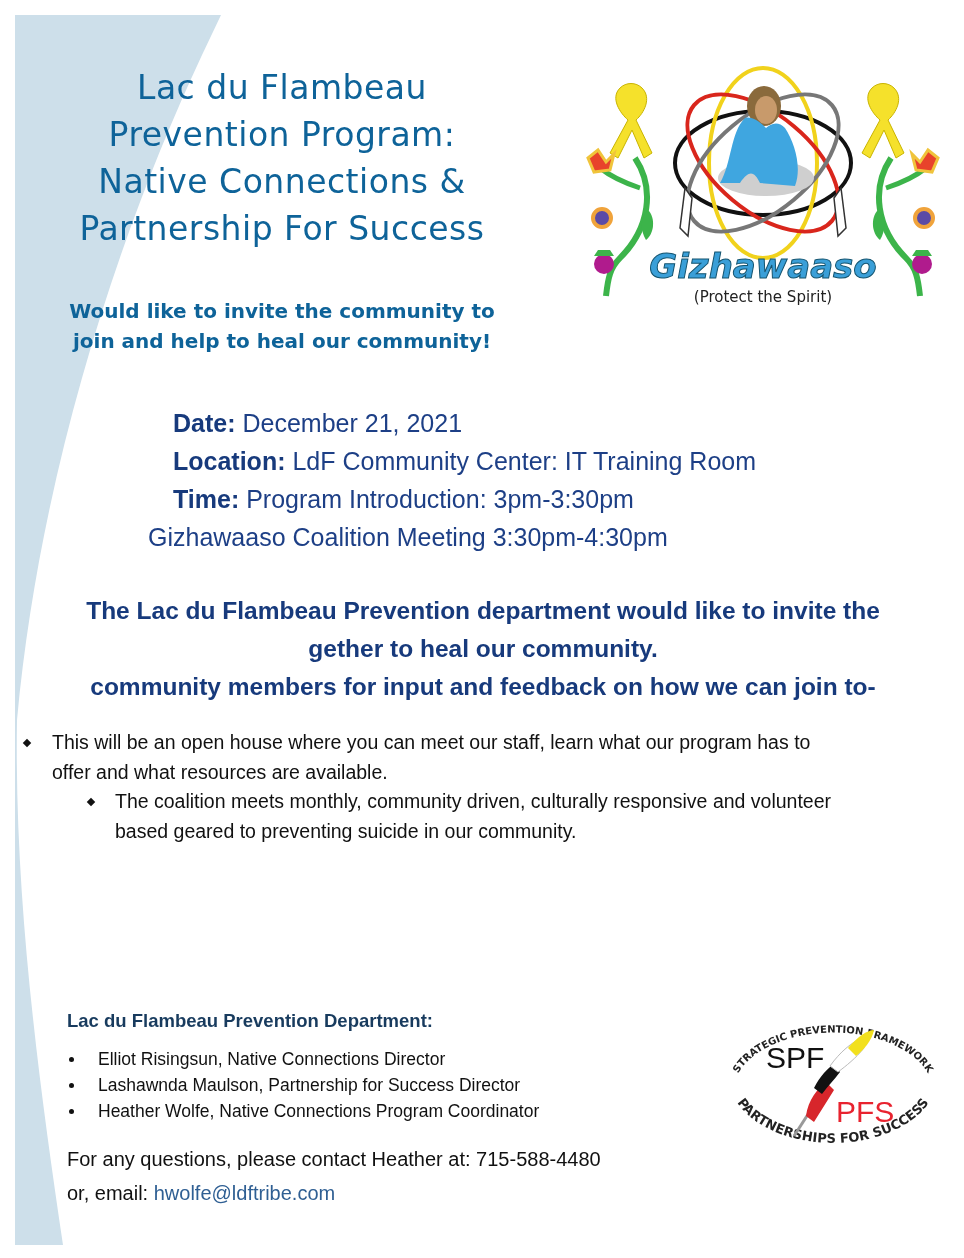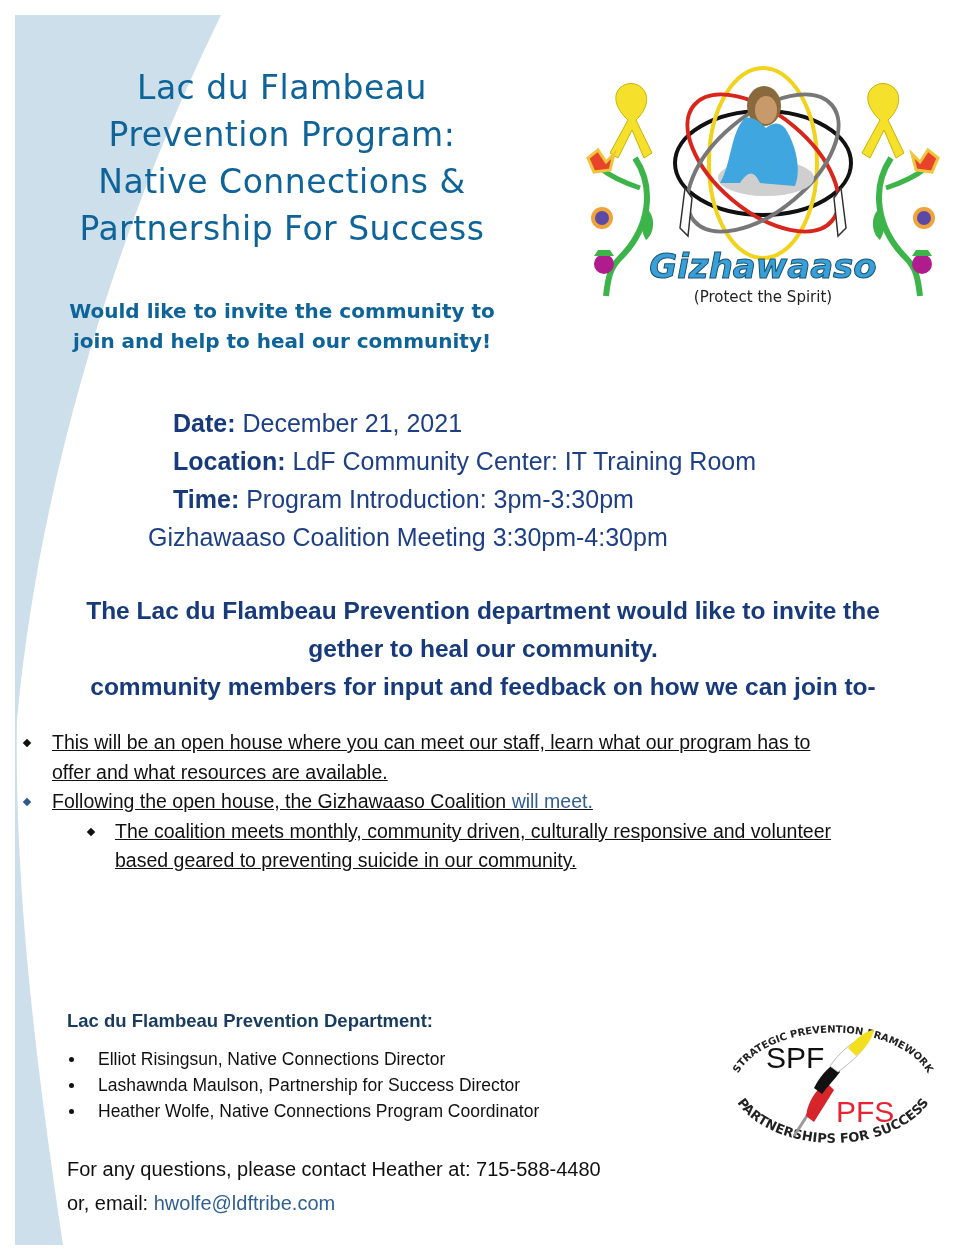--- a/index.html
+++ b/index.html
@@ -33,41 +33,41 @@
 
     .lead {
       left: 22px; top: 592px; width: 922px; text-align: center;
       color: #173a7c; font-weight: bold; font-size: 24.5px; line-height: 38px;
     }
 
     .bullets {
       left: 22px; top: 728px; width: 930px;
       color: #111; font-size: 19.5px; line-height: 29.5px;
     }
-    .bul { position: relative; padding-left: 30px; text-decoration: underline; }
+    .bul { position: relative; padding-left: 30px; }
     .bul.sub { padding-left: 93px; }
     .bul .dia {
       position: absolute; left: 2px; top: 12px; width: 6px; height: 6px;
       background: #111; transform: rotate(45deg);
     }
     .bul.sub .dia { left: 66px; }
     .bul .dia.blue { background: #2d5a8c; }
     .link-blue { color: #2f5f93; }
 
     .dept {
       left: 67px; top: 1008px; width: 640px; color: #111; font-size: 17.5px;
     }
     .dept-title { color: #183b5e; font-weight: bold; font-size: 18.5px; line-height: 26px; margin-bottom: 12px; }
     .staff-row { position: relative; padding-left: 31px; line-height: 26px; }
     .staff-row .dot {
       position: absolute; left: 2px; top: 11px; width: 5px; height: 5px;
       background: #111; border-radius: 50%;
     }
     .contact { font-size: 20px; line-height: 34px; color: #111; }
-    .contact.first { margin-top: 28px; }
+    .contact.first { margin-top: 18px; }
     .email { color: #2f5f93; }
 
     .spf { left: 722px; top: 1004px; width: 222px; height: 168px; }
   </style>
 </head>
 <body>
 
 <svg class="band" viewBox="0 0 964 1258" xmlns="http://www.w3.org/2000/svg">
   <path d="M15 15 L221 15 L202 55 C120 230, 40 470, 17 720 C14 900, 40 1090, 63 1245 L15 1245 Z" fill="#cddfea"></path>
 </svg>
@@ -155,24 +155,20 @@
   <div>The Lac du Flambeau Prevention department would like to invite the</div>
   <div>gether to heal our community.</div>
   <div>community members for input and feedback on how we can join to-</div>
 </div>
 
 <div class="abs bullets">
   <div class="bul">
     <span class="dia"></span>
     <div>This will be an open house where you can meet our staff, learn what our program has to</div>
     <div>offer and what resources are available.</div>
-  </div>
-  <div class="bul">
-    <span class="dia blue"></span>
-    <span>Following the open house, the Gizhawaaso Coalition </span><span class="link-blue">will meet.</span>
   </div>
   <div class="bul sub">
     <span class="dia"></span>
     <div>The coalition meets monthly, community driven, culturally responsive and volunteer</div>
     <div>based geared to preventing suicide in our community.</div>
   </div>
 </div>
 
 <div class="abs dept">
   <div class="dept-title">Lac du Flambeau Prevention Department:</div>

